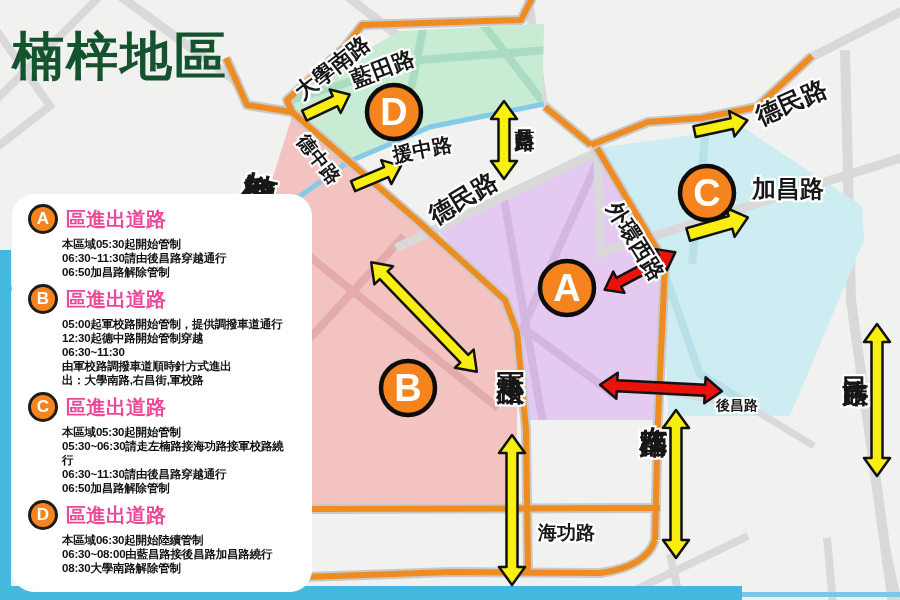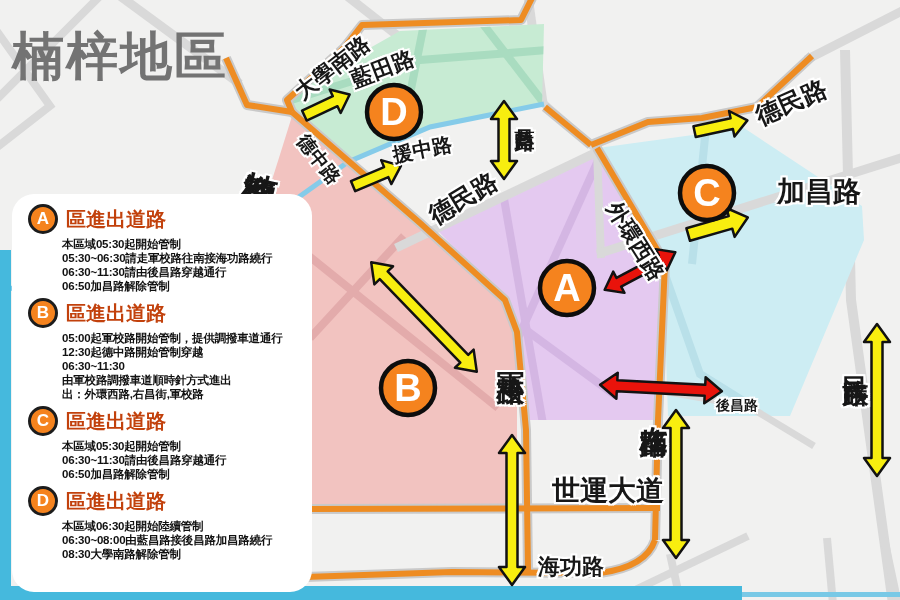--- a/index.html
+++ b/index.html
@@ -6,31 +6,31 @@
   .stage{position:relative;width:900px;height:600px;overflow:hidden;background:#f1f1f0;
          font-family:"Liberation Sans",sans-serif;}
   .stage svg{position:absolute;left:0;top:0;}
   .mk{font-family:"Liberation Sans",sans-serif;font-weight:900;font-size:38px;fill:#fff;}
   
   .labels{position:absolute;left:0;top:0;width:900px;height:600px;pointer-events:none;}
   .lbl{position:absolute;font-weight:900;color:#171717;white-space:nowrap;transform-origin:0 50%;
        text-shadow:-2px -2px 0 #fff,2px -2px 0 #fff,-2px 2px 0 #fff,2px 2px 0 #fff,
                    -2px 0 0 #fff,2px 0 0 #fff,0 -2px 0 #fff,0 2px 0 #fff;}
   .lbl.v{writing-mode:vertical-rl;text-orientation:upright;letter-spacing:2px;transform-origin:50% 0;}
-  .title{position:absolute;left:12px;top:22px;font-size:52px;font-weight:900;color:#737373;
+  .title{position:absolute;left:12px;top:22px;font-size:52px;font-weight:900;color:#14532d;
          letter-spacing:2px;}
   
   .panel{position:absolute;left:12px;top:194px;width:300px;height:398px;background:#ffffff;
          border-radius:22px;padding:9px 6px 6px 0;box-sizing:border-box;overflow:hidden;}
   .sec{padding-left:16px;margin-bottom:4px;}
   .sec-head{display:flex;align-items:center;gap:8px;height:32px;margin-bottom:2px;}
   .bullet{width:30px;height:30px;border-radius:50%;background:#f5831e;border:3px solid #1c1c1c;
           color:#fff;font-weight:900;font-size:17px;display:flex;align-items:center;
           justify-content:center;box-sizing:border-box;flex:0 0 auto;}
-  .sec-title{font-size:20px;font-weight:900;color:#c2410c;}
+  .sec-title{font-size:20px;font-weight:900;color:#ec4899;}
   .sec-body{margin-left:34px;margin-right:18px;font-size:11.5px;line-height:14px;font-weight:700;
             color:#111;letter-spacing:-0.2px;}
   .line{min-height:14px;}
 </style>
 </head>
 <body>
 
 <div class="stage">
 
 <svg width="900" height="600" viewBox="0 0 900 600">
@@ -163,67 +163,66 @@
 <div class="labels">
   <div class="lbl" style="left:298px;top:80px;font-size:22px;transform:rotate(-38deg)">大學南路</div>
   <div class="lbl" style="left:352px;top:66px;font-size:22px;transform:rotate(-21deg)">藍田路</div>
   <div class="lbl" style="left:301px;top:124px;font-size:19px;transform:rotate(52deg)">德中路</div>
   <div class="lbl" style="left:393px;top:142px;font-size:20px;transform:rotate(-11deg)">援中路</div>
   <div class="lbl v" style="left:512px;top:112px;font-size:20px">藍昌路</div>
   <div class="lbl v" style="left:247px;top:147px;font-size:34px;transform:rotate(13deg)">楠海路</div>
   <div class="lbl" style="left:431px;top:201px;font-size:25px;transform:rotate(-31deg)">德民路</div>
   <div class="lbl" style="left:757px;top:101px;font-size:25px;transform:rotate(-24deg)">德民路</div>
   <div class="lbl" style="left:612px;top:189px;font-size:22px;transform:rotate(58deg)">外環西路</div>
-  <div class="lbl" style="left:777px;top:173px;font-size:28px">加昌路</div>
+  <div class="lbl" style="left:752px;top:173px;font-size:24px">加昌路</div>
   <div class="lbl v" style="left:491px;top:351px;font-size:28px">軍校路</div>
   <div class="lbl v" style="left:634px;top:404px;font-size:28px">左楠路</div>
   <div class="lbl" style="left:716px;top:397px;font-size:14px">後昌路</div>
   <div class="lbl v" style="left:839px;top:356px;font-size:26px">民族路</div>
-  <div class="lbl" style="left:552px;top:472px;font-size:28px">世運大道</div>
-  <div class="lbl" style="left:538px;top:552px;font-size:22px">海功路</div>
+  <div class="lbl" style="left:538px;top:520px;font-size:19px">海功路</div>
 </div>
 
 <div class="title">楠梓地區</div>
 
 <div class="panel">
 
   <section class="sec">
     <div class="sec-head">
       <div class="bullet">A</div>
       <div class="sec-title">區進出道路</div>
     </div>
     <div class="sec-body">
       <div class="line">本區域05:30起開始管制</div>
-      <div class="line">05:30~06:30請走軍校路往南接海功路繞行</div>
       <div class="line">06:30~11:30請由後昌路穿越通行</div>
       <div class="line">06:50加昌路解除管制</div>
     </div>
   </section>
 
   <section class="sec">
     <div class="sec-head">
       <div class="bullet">B</div>
       <div class="sec-title">區進出道路</div>
     </div>
     <div class="sec-body">
       <div class="line">05:00起軍校路開始管制，提供調撥車道通行</div>
       <div class="line">12:30起德中路開始管制穿越</div>
       <div class="line">06:30~11:30</div>
       <div class="line">由軍校路調撥車道順時針方式進出</div>
-      <div class="line">出：外環西路,右昌街,軍校路</div>
+      <div class="line">出：大學南路,右昌街,軍校路</div>
     </div>
   </section>
 
   <section class="sec">
     <div class="sec-head">
       <div class="bullet">C</div>
       <div class="sec-title">區進出道路</div>
     </div>
     <div class="sec-body">
       <div class="line">本區域05:30起開始管制</div>
+      <div class="line">05:30~06:30請走左楠路接海功路接軍校路繞行</div>
       <div class="line">06:30~11:30請由後昌路穿越通行</div>
       <div class="line">06:50加昌路解除管制</div>
     </div>
   </section>
 
   <section class="sec">
     <div class="sec-head">
       <div class="bullet">D</div>
       <div class="sec-title">區進出道路</div>
     </div>

